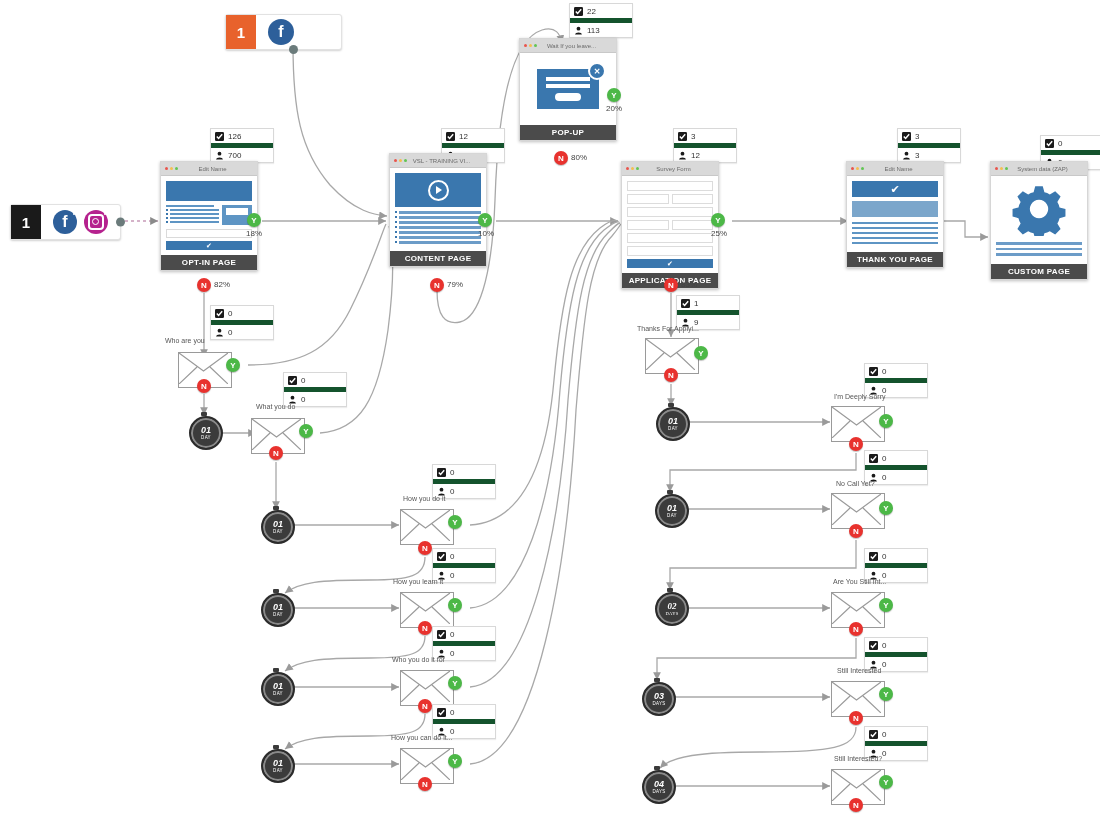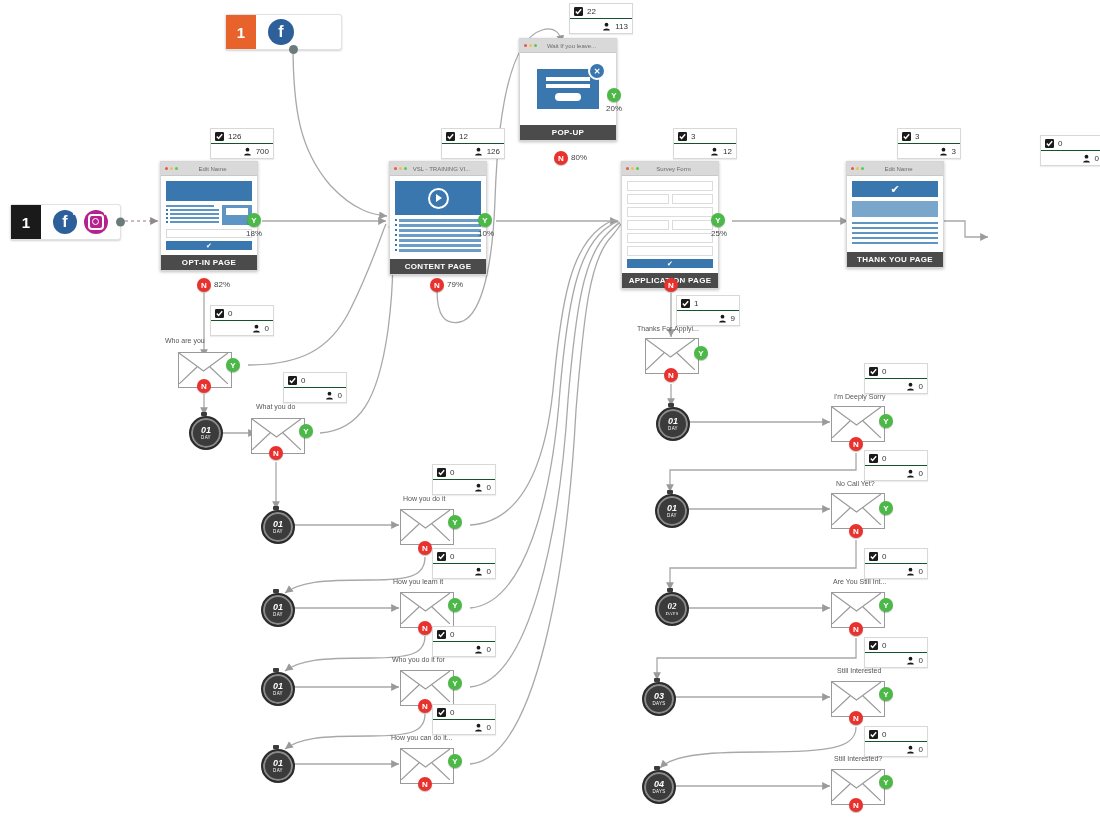--- a/index.html
+++ b/index.html
@@ -82,21 +82,21 @@
 
   
   .zp-body{padding:6px 5px 5px;}
   .gear{display:flex;justify-content:center;margin-bottom:6px;}
   .zp-lines .l{height:2.5px;background:#6c9cc8;margin-bottom:3px;}
 
   
   .stats{position:absolute;background:#fff;border:1px solid #d8d8d8;width:62px;
          box-shadow:0 1px 1px rgba(0,0,0,.07);}
   .stats .r{display:flex;align-items:center;gap:4px;height:14px;padding:0 4px;font-size:8px;color:#333;}
-  .stats .r+.r{border-top:1px solid #14532d;justify-content:flex-end;}
+  .stats .r+.r{border-top:5px solid #14532d;}
   .stats svg{display:block;}
 
   
   .yn{position:absolute;width:14px;height:14px;border-radius:50%;color:#fff;font-size:8px;font-weight:bold;
       display:flex;align-items:center;justify-content:center;box-shadow:0 1px 1px rgba(0,0,0,.25);}
   .yn.y{background:#4cb847;}
   .yn.n{background:#e8322e;}
   .pct{position:absolute;font-size:8px;color:#444;}
 
   
@@ -283,21 +283,21 @@
         <span>12</span>
       </div>
     <div class="r">
         <svg width="9" height="9" viewBox="0 0 10 10">
           <circle cx="5" cy="3" r="2.1" fill="#1b1b1b"></circle>
           <path d="M1.2 9.4 C1.2 6.4 8.8 6.4 8.8 9.4 Z" fill="#1b1b1b"></path>
         </svg>
         <span>126</span>
       </div>
   </div>
-  <div class="page" style="left:389px;top:161px;">
+  <div class="page" style="left:389px;top:153px;">
     <div class="titlebar">
       <span class="dot r"></span>
         <span class="dot y"></span>
         <span class="dot g"></span>
       <span class="tt">VSL - TRAINING VI...</span>
     </div>
     <div class="body">
       <div class="vsl-video">
           <span class="play"></span>
         </div>
@@ -478,20 +478,41 @@
         <span>0</span>
       </div>
     <div class="r">
         <svg width="9" height="9" viewBox="0 0 10 10">
           <circle cx="5" cy="3" r="2.1" fill="#1b1b1b"></circle>
           <path d="M1.2 9.4 C1.2 6.4 8.8 6.4 8.8 9.4 Z" fill="#1b1b1b"></path>
         </svg>
         <span>0</span>
       </div>
   </div>
+  <div class="page" style="left:990px;top:161px;">
+    <div class="titlebar">
+      <span class="dot r"></span>
+        <span class="dot y"></span>
+        <span class="dot g"></span>
+      <span class="tt">System data (ZAP)</span>
+    </div>
+    <div class="zp-body">
+      <div class="gear">
+        <svg width="54" height="54" viewBox="0 0 100 100">
+          <path fill="#3a77ae" d="M50 8 l7 0 3 11 a33 33 0 0 1 10 4 l10-6 10 10 -6 10 a33 33 0 0 1 4 10 l11 3 0 14 -11 3 a33 33 0 0 1-4 10 l6 10 -10 10 -10-6 a33 33 0 0 1-10 4 l-3 11 -14 0 -3-11 a33 33 0 0 1-10-4 l-10 6 -10-10 6-10 a33 33 0 0 1-4-10 l-11-3 0-14 11-3 a33 33 0 0 1 4-10 l-6-10 10-10 10 6 a33 33 0 0 1 10-4 l3-11 z M50 33 a17 17 0 1 0 0.1 0 z"></path>
+        </svg>
+      </div>
+      <div class="zp-lines">
+          <div class="l"></div>
+          <div class="l"></div>
+          <div class="l"></div>
+        </div>
+    </div>
+    <div class="label">CUSTOM PAGE</div>
+  </div>
 
   <div class="stats" style="left:210px;top:305px;">
     <div class="r">
         <svg width="9" height="9" viewBox="0 0 10 10">
           <rect width="10" height="10" rx="1.5" fill="#1b1b1b"></rect>
           <path d="M2 5 L4 7.2 L8 2.6" stroke="#fff" stroke-width="1.6" fill="none"></path>
         </svg>
         <span>0</span>
       </div>
     <div class="r">

